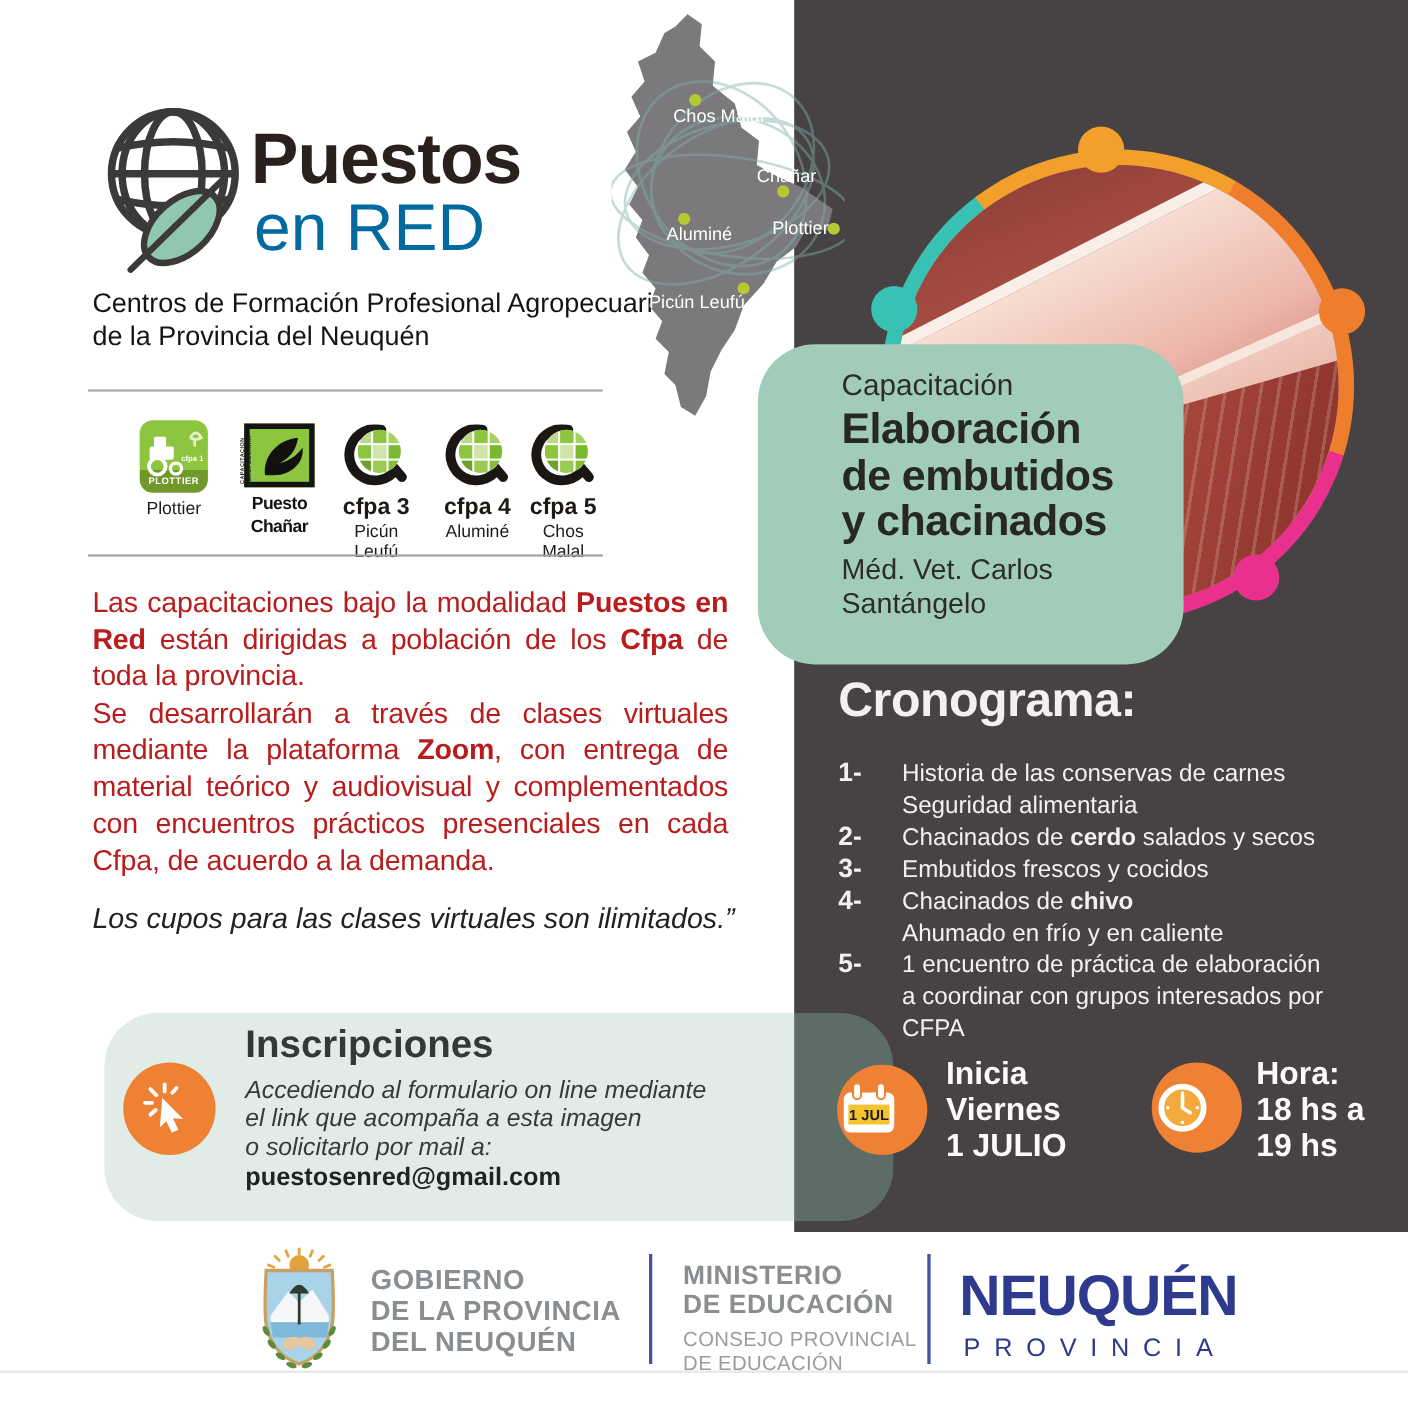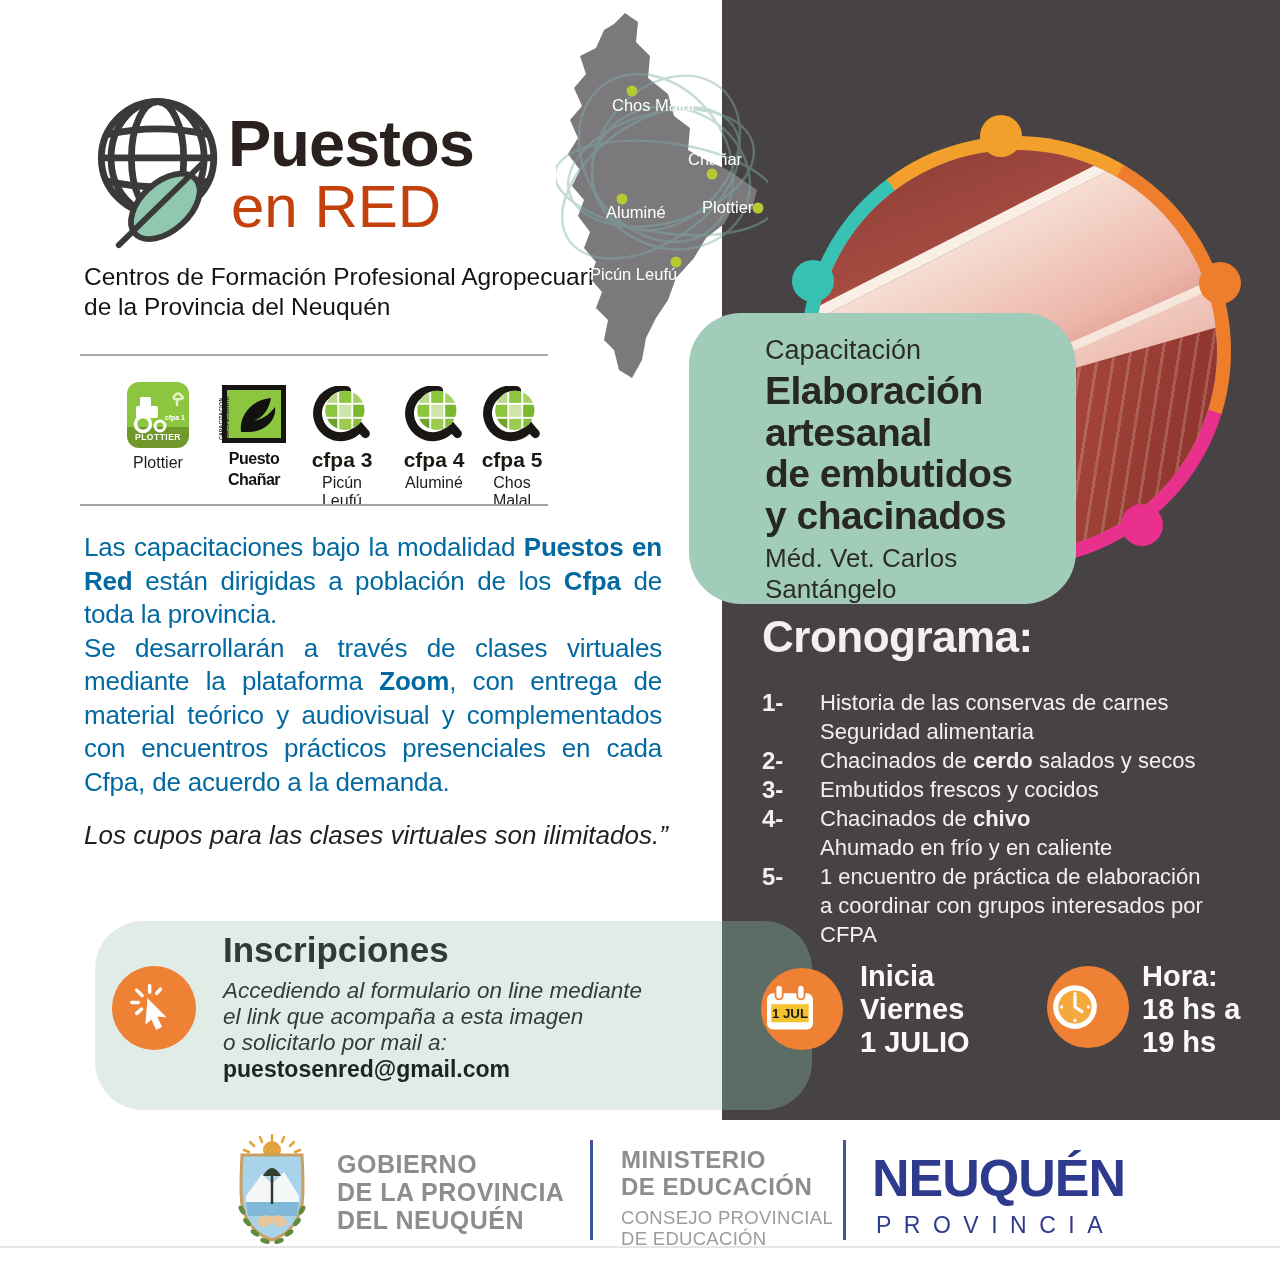--- a/index.html
+++ b/index.html
@@ -53,42 +53,42 @@
     display:flex;align-items:center;}
   .cal-badge{left:761px;top:968px;}
   .clock-badge{left:1047px;top:966px;}
   .sched-text{font-size:29px;font-weight:bold;color:#fbfaf9;line-height:33px;z-index:5;}
   .start-text{left:860px;top:960px;}
   .time-text{left:1142px;top:960px;}
 
   
   .brand-logo{left:80px;top:88px;width:160px;height:165px;z-index:1;}
   .brand-title1{left:228px;top:106px;font-size:65px;font-weight:bold;color:#2a211f;letter-spacing:-1px;z-index:1;}
-  .brand-title2{left:231px;top:172px;font-size:60px;font-weight:normal;color:#c2410c;z-index:1;}
+  .brand-title2{left:231px;top:172px;font-size:60px;font-weight:normal;color:#0369a1;z-index:1;}
   .brand-subtitle{left:84px;top:262px;font-size:24.5px;line-height:29.5px;color:#141414;z-index:1;}
 
   .hr1{left:80px;top:354px;width:468px;height:2px;background:#aba9a7;z-index:1;}
   .hr2{left:80px;top:504px;width:468px;height:2px;background:#a5a3a1;z-index:1;}
 
   
   .partners{z-index:1;}
   .partner{position:absolute;text-align:center;}
   .p-label{font-size:16px;color:#1c1c1c;margin-top:6px;}
   .p-name{font-size:21px;font-weight:bold;color:#1c1914;}
   .cfpa1-box{position:relative;width:62px;height:66px;margin:0 auto;border-radius:12px;
     background:linear-gradient(#8cc63f 68%,#71982b 68%);}
   .cfpa1-badge{position:absolute;right:4px;top:32px;font-size:7px;font-weight:bold;color:#fff;}
   .cfpa1-bottom{position:absolute;left:0;right:0;bottom:6px;font-size:8.5px;font-weight:bold;color:#fff;letter-spacing:0.5px;}
   .chanar-box{position:relative;width:54px;height:48px;margin:0 auto;border:5px solid #161413;background:#8cc63f;}
   .chanar-vert{position:absolute;left:-9px;top:0;height:58px;font-size:5px;font-weight:bold;color:#222;
     writing-mode:vertical-rl;transform:rotate(180deg);letter-spacing:0.4px;}
   .chanar-name{font-size:16px;font-weight:900;color:#14110e;line-height:21px;letter-spacing:-0.5px;}
 
   
-  .intro{left:84px;top:531px;width:578px;font-size:26px;line-height:33.5px;color:#0369a1;
+  .intro{left:84px;top:531px;width:578px;font-size:26px;line-height:33.5px;color:#b91c1c;
     text-align:justify;letter-spacing:-0.2px;z-index:1;}
   .intro p{margin:0;}
   .quote{left:84px;top:820px;font-size:26px;font-style:italic;color:#242020;z-index:1;}
 
   
   .insc-panel{left:95px;top:921px;width:627px;height:189px;background:#e2ece7;border-radius:48px 0 0 48px;z-index:3;}
   .click-badge{left:112px;top:966px;width:84px;height:84px;border-radius:50%;background:#ee8133;z-index:4;
     display:flex;align-items:center;justify-content:center;}
   .insc-heading{left:223px;top:930px;font-size:35px;font-weight:bold;color:#303a3a;z-index:4;}
   .insc-lines{left:223px;top:978px;font-size:22.5px;font-style:italic;color:#323c3c;line-height:26px;z-index:4;}
@@ -128,21 +128,20 @@
   </div>
   <div class="abs dot dot-amber"></div>
   <div class="abs dot dot-teal"></div>
   <div class="abs dot dot-orange"></div>
   <div class="abs dot dot-pink"></div>
 
   <div class="abs course-card">
     <div class="course-kicker">Capacitación</div>
     <div class="course-title">
       <div>Elaboración</div>
-      <div>artesanal</div>
       <div>de embutidos</div>
       <div>y chacinados</div>
     </div>
     <div class="course-instructor">Méd. Vet. Carlos Santángelo</div>
   </div>
 
   <div class="abs cron">
     <div class="cron-heading">Cronograma:</div>
     <div class="cron-item">
       <div class="cron-num">1-</div>

